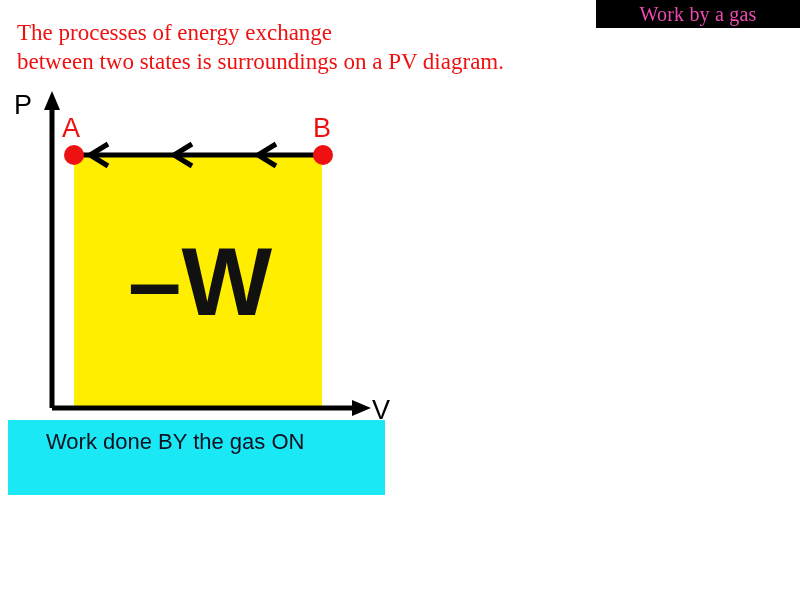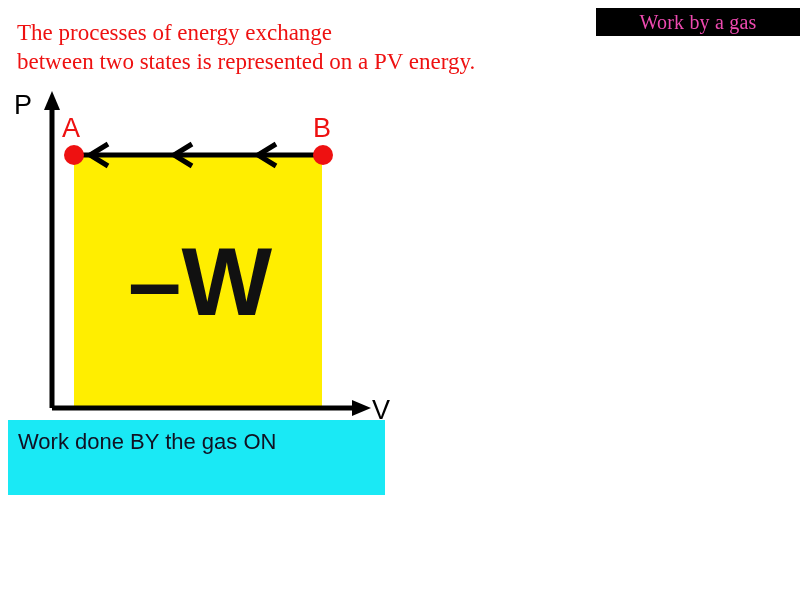--- a/index.html
+++ b/index.html
@@ -18,21 +18,21 @@
     position: relative;
     width: 800px;
     height: 600px;
     background: #ffffff;
   }
 
   
   .title-banner {
     position: absolute;
     left: 596px;
-    top: 8px;
+    top: 0px;
     width: 204px;
     height: 28px;
     background: #000000;
     display: flex;
     align-items: center;
     justify-content: center;
   }
   .title-banner-text {
     color: #ee4ab0;
     font-family: "Liberation Serif", serif;
@@ -96,38 +96,39 @@
     height: 75px;
     background: #1ae9f5;
     box-sizing: border-box;
     padding: 6px 10px 0 10px;
   }
   .caption-text {
     color: #111122;
     font-family: "Liberation Sans", sans-serif;
     font-size: 22px;
     line-height: 31px;
+    margin-left: 28px;
   }
   .caption-text .line {
     display: block;
     white-space: nowrap;
   }
 </style>
 </head>
 <body>
 
 <div id="stage">
 
   <div class="title-banner">
     <span class="title-banner-text">Work by a gas</span>
   </div>
 
   <div class="intro">
     <span class="line">The processes of energy exchange</span>
-    <span class="line">between two states is represented on a PV energy.</span>
+    <span class="line">between two states is surroundings on a PV diagram.</span>
   </div>
 
   <div class="diagram">
     <svg width="420" height="430" viewBox="0 0 420 430">
 
       <rect x="74" y="155" width="248" height="253" fill="#ffee00"></rect>
 
       <line x1="52" y1="408" x2="52" y2="100" stroke="#000000" stroke-width="5"></line>
       <polygon points="52,91 44,110 60,110" fill="#000000"></polygon>
 

